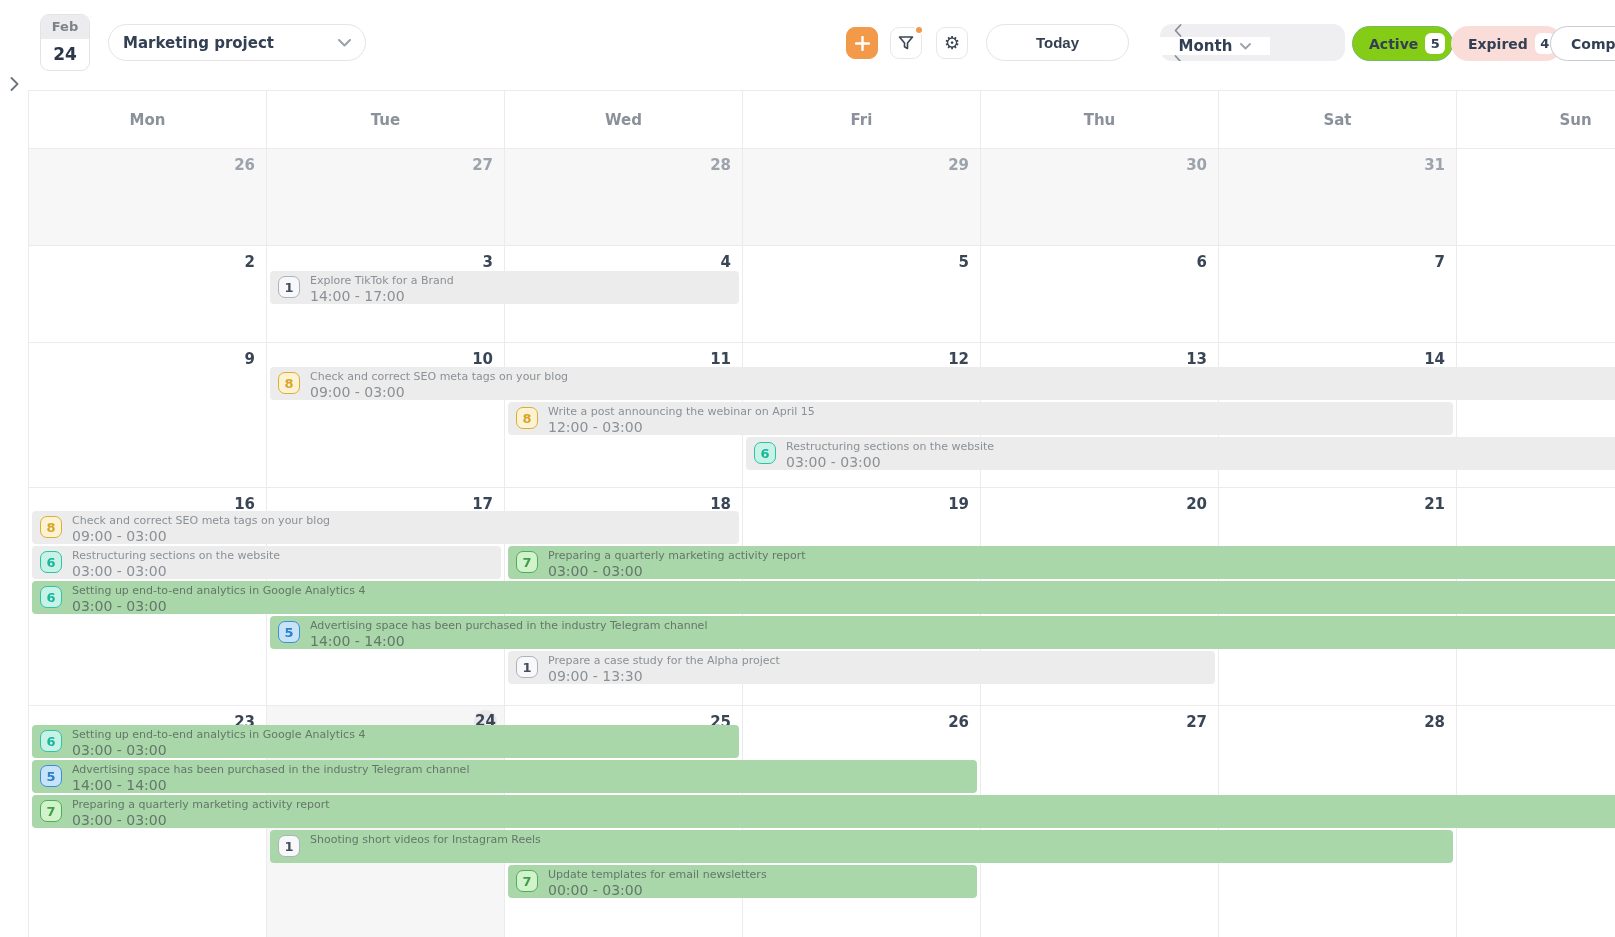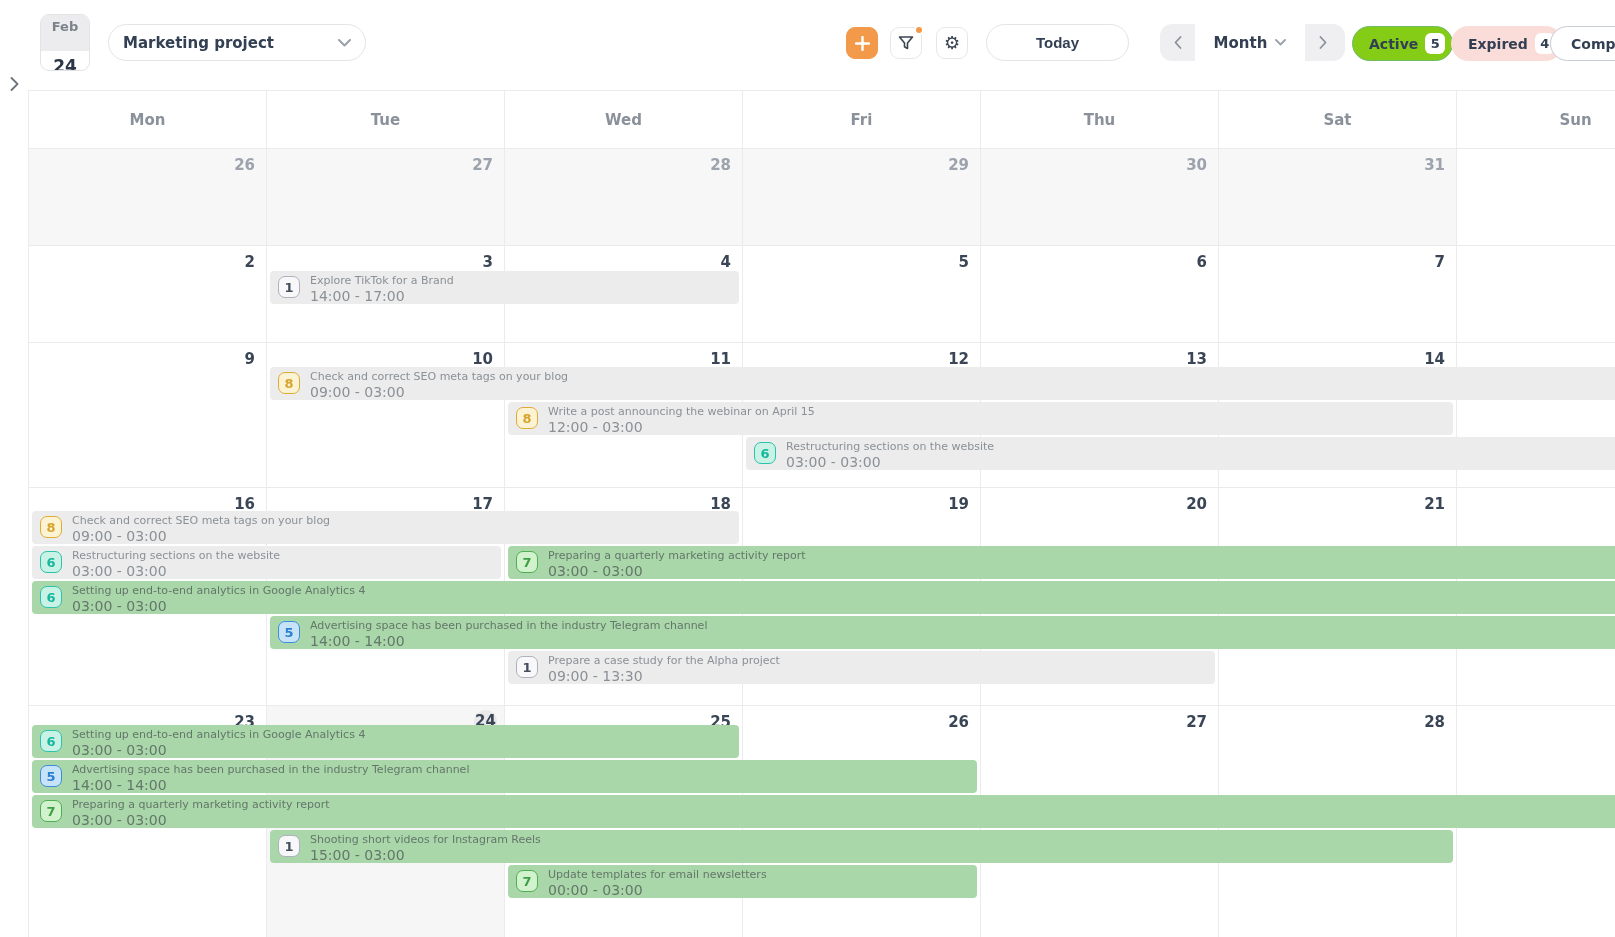--- a/index.html
+++ b/index.html
@@ -5,40 +5,40 @@
   * { margin:0; padding:0; box-sizing:border-box; }
   html,body { width:1615px; height:937px; overflow:hidden; background:#ffffff;
     font-family:"DejaVu Sans","Liberation Sans",sans-serif; }
   .abs { position:absolute; }
 
   
   #toolbar { position:absolute; left:0; top:0; width:1615px; height:90px; background:#fff; }
 
   .date-chip { left:40px; top:14px; width:50px; height:57px; border:1px solid #e3e3e6;
     border-radius:9px; overflow:hidden; background:#fff; }
-  .date-chip .m { display:block; height:36px; background:#ececee; color:#7b828c;
+  .date-chip .m { display:block; height:24px; background:#ececee; color:#7b828c;
     font-size:13px; font-weight:600; text-align:center; line-height:24px; }
   .date-chip .d { display:block; height:31px; color:#2b3648; font-size:17px; font-weight:700;
     text-align:center; line-height:31px; }
 
   .pill-btn { border:1px solid #e4e4e7; background:#fff; border-radius:19px; color:#333f52;
     font-size:15px; font-weight:600; display:flex; align-items:center; cursor:pointer; }
   #project-select { left:108px; top:24px; width:258px; height:37px; padding:16px 14px; justify-content:space-between; }
   #today-btn { left:986px; top:24px; width:143px; height:37px; justify-content:center; }
 
   .sq-btn { width:32px; height:32px; border-radius:9px; border:1px solid #e7e7ea; background:#fff;
     display:flex; align-items:center; justify-content:center; cursor:pointer; top:27px; }
   #add-btn { left:846px; background:#f2994a; border-color:#f2994a; }
   #filter-btn { left:890px; }
   #settings-btn { left:936px; font-size:18px; color:#3c4552; }
   .notif-dot { position:absolute; right:-3px; top:-3px; width:10px; height:10px; border-radius:50%;
     background:#f2994a; border:2px solid #fff; }
 
   #view-group { left:1160px; top:24px; width:185px; height:37px; background:#efeff1;
-    border-radius:12px; display:flex; align-items:stretch; overflow:hidden; }
+    border-radius:12px; display:flex; align-items:stretch; overflow:hidden;flex-direction:column; }
   #view-group .nav { width:35px; display:flex; align-items:center; justify-content:center; cursor:pointer; }
   #view-select { width:110px; background:#fff; display:flex; align-items:center; justify-content:center;
     gap:8px; color:#333f52; font-size:15px; font-weight:600; cursor:pointer; }
 
   .status-pill { position:absolute; top:26px; height:35px; border-radius:18px; display:inline-flex;
     align-items:center; gap:7px; padding:0 7px 0 16px; font-size:14px; font-weight:600;
     color:#333f52; cursor:pointer; }
   .status-pill .cnt { background:#fff; border-radius:6px; min-width:20px; height:21px;
     display:inline-flex; align-items:center; justify-content:center; font-size:13px; padding:0 4px; }
   .pill--active   { left:1352px; background:#84cc16; border:1.5px solid #6fba67; }
@@ -375,21 +375,20 @@
           <span class="event-badge badge-green">7</span>
           <span class="ev-text">
             <span class="ev-title">Preparing a quarterly marketing activity report</span>
             <span class="ev-time">03:00 - 03:00</span>
           </span>
         </div>
         <div class="event-bar bar-green" style="left: 241px; top: 124px; width: 1183px;">
           <span class="event-badge badge-neutral">1</span>
           <span class="ev-text">
             <span class="ev-title">Shooting short videos for Instagram Reels</span>
-            <span class="ev-time">15:00 - 03:00</span>
           </span>
         </div>
         <div class="event-bar bar-green" style="left: 479px; top: 159px; width: 469px;">
           <span class="event-badge badge-green">7</span>
           <span class="ev-text">
             <span class="ev-title">Update templates for email newsletters</span>
             <span class="ev-time">00:00 - 03:00</span>
           </span>
         </div>
       </div>

